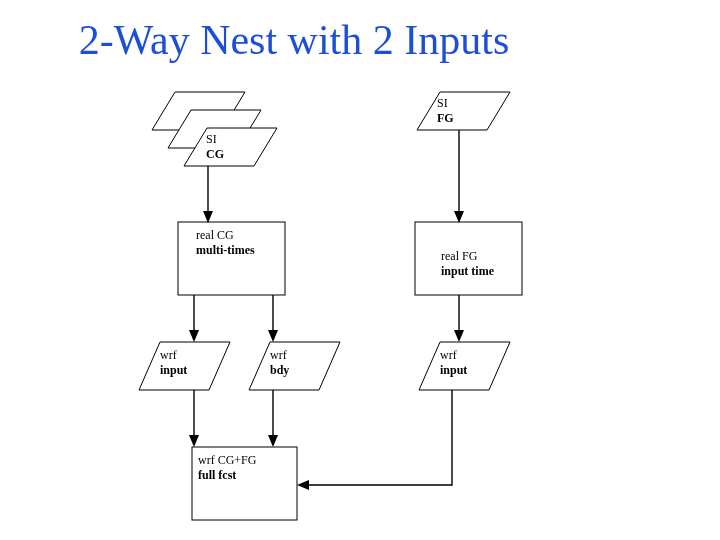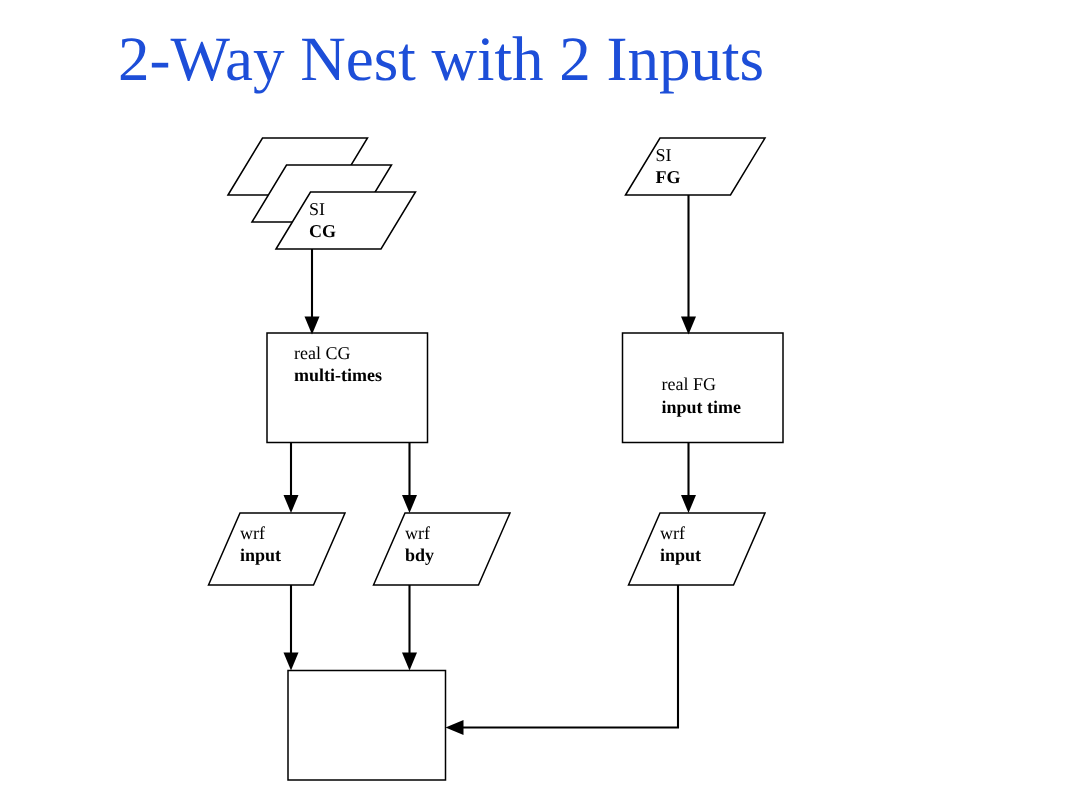--- a/index.html
+++ b/index.html
@@ -178,14 +178,18 @@
   <div class="node-label" style="left:270px; top:348px;">
     <span>wrf</span>
     <span class="line2">bdy</span>
   </div>
 
   <div class="node-label" style="left:440px; top:348px;">
     <span>wrf</span>
     <span class="line2">input</span>
   </div>
 
+  <div class="node-label" style="left:198px; top:453px;">
+    <span>wrf CG+FG</span>
+    <span class="line2">full fcst</span>
+  </div>
 
 </div>
 
 </body></html>

